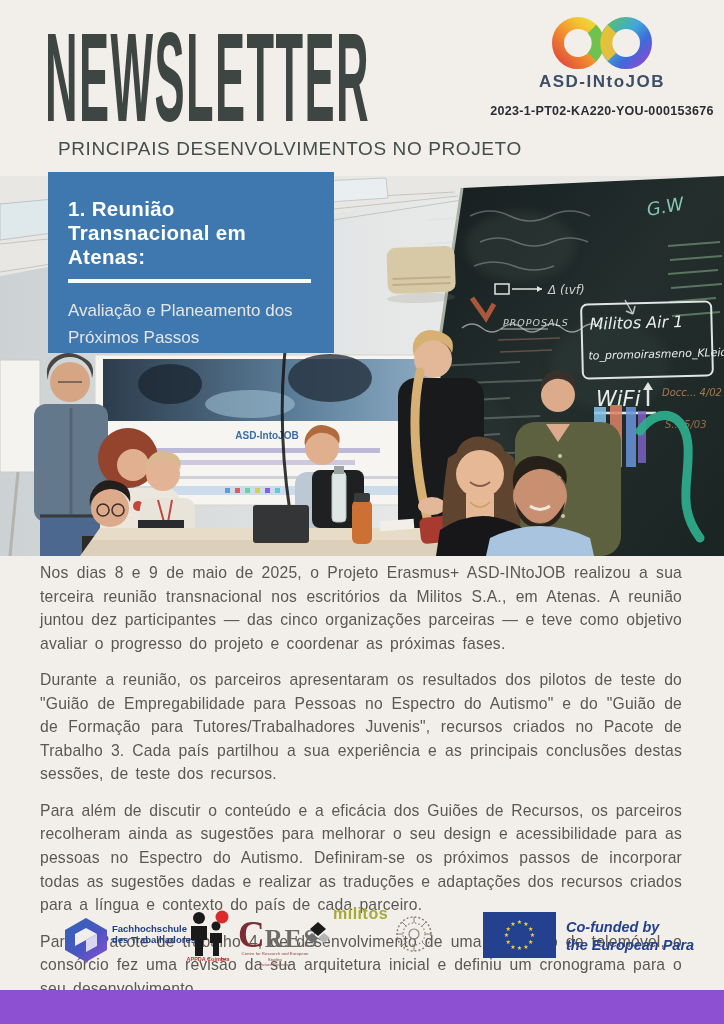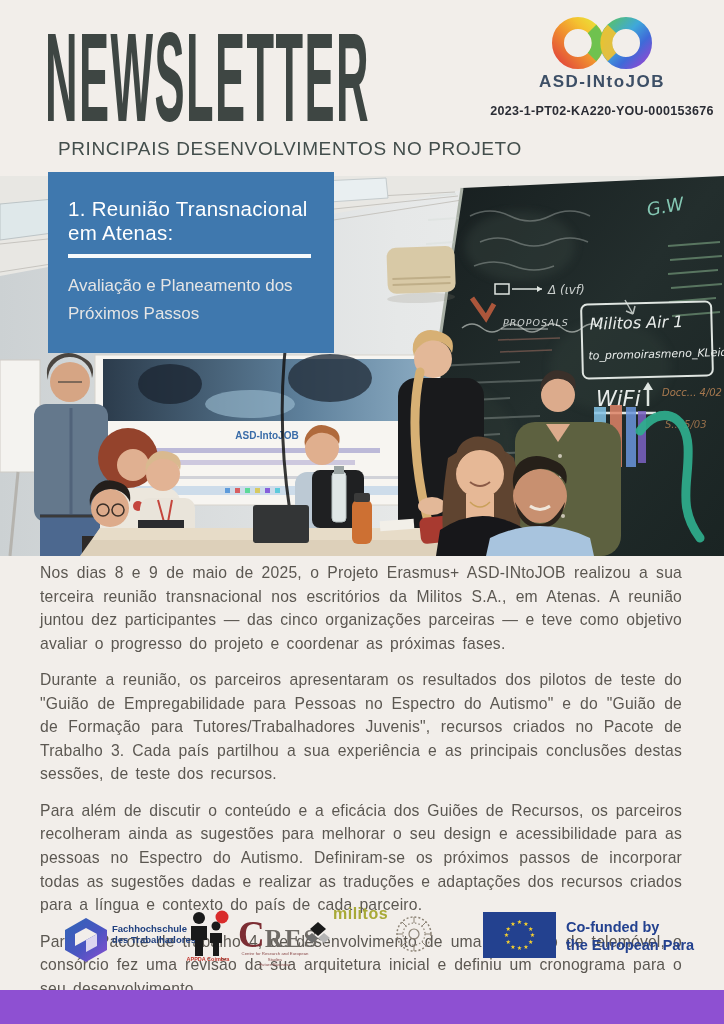--- a/index.html
+++ b/index.html
@@ -17,21 +17,21 @@
   .logo-col{position:absolute;left:488px;top:16px;width:228px;text-align:center;}
   .logo-col svg{display:block;margin:0 auto;}
   .logo-name{font-size:17px;font-weight:700;color:#3d4f66;letter-spacing:1.5px;margin-top:2px;}
   .logo-code{font-size:12.5px;font-weight:700;color:#2b2d35;letter-spacing:0.3px;margin-top:12px;}
 
   
   .photo-wrap{position:absolute;left:0;top:176px;width:724px;height:380px;}
   .photo-wrap svg{display:block;}
   .feature-box{position:absolute;left:48px;top:172px;width:286px;height:181px;
        background:#3f78ae;color:#fff;box-sizing:border-box;padding:25px 20px 0 20px;z-index:5;}
-  .feature-heading{font-size:20.5px;font-weight:400;line-height:1.18;letter-spacing:0.3px;max-width:250px;}
+  .feature-heading{font-size:20.5px;font-weight:700;line-height:1.18;letter-spacing:0.3px;max-width:250px;}
   .feature-rule{width:243px;height:4px;background:rgba(255,255,255,0.96);margin-top:9px;}
   .feature-subheading{margin-top:14px;font-size:17px;line-height:1.6;color:#e5e5e5;max-width:256px;}
 
   
   .article{position:absolute;left:40px;top:561px;width:646px;color:#5b5751;}
   .article p{margin:0 4px 13px 0;font-size:15.7px;line-height:1.5;text-align:justify;
        letter-spacing:0.2px;word-spacing:2.5px;}
 
   
   .partners{position:absolute;left:0;top:905px;width:724px;height:70px;}
@@ -39,21 +39,21 @@
   .fhm-text{position:absolute;left:112px;top:18px;font-size:9.5px;font-weight:700;
        color:#20407f;line-height:1.2;}
   .cres-word{position:absolute;left:238px;top:8px;font-family:"Liberation Serif",serif;font-weight:700;}
   .cres-c{font-size:37px;color:#7c2d33;}
   .cres-rest{font-size:25px;color:#6f6b66;letter-spacing:2px;}
   .cres-sub{position:absolute;left:240px;top:46px;width:70px;font-size:4.3px;color:#8a4a4a;
        line-height:1.3;text-align:center;}
   .militos-word{position:absolute;left:333px;top:0;font-size:16px;font-weight:700;
        color:#a8a937;letter-spacing:0.5px;}
   .eu-text{position:absolute;left:566px;top:13px;font-size:14.5px;font-weight:700;
-       color:#23418f;line-height:1.25;}
+       color:#23418f;line-height:1.25;font-style:italic;}
 
   .purple-bar{position:absolute;left:0;top:990px;width:724px;height:34px;background:#8e50d2;}
 
   .chalk{font-family:"DejaVu Sans",sans-serif;font-style:italic;}
 </style>
 </head>
 <body>
 
 <div class="page">
 

